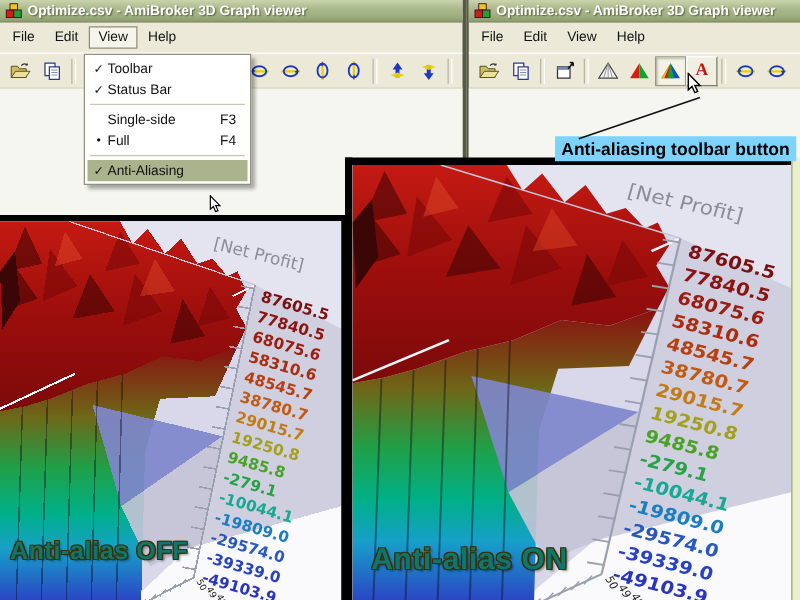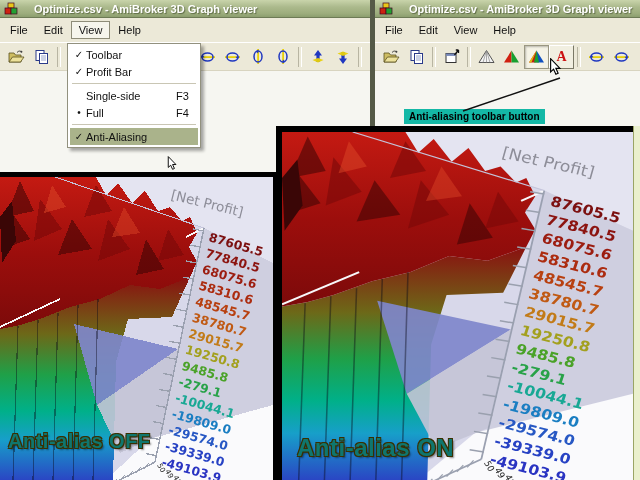--- a/index.html
+++ b/index.html
@@ -1,21 +1,21 @@
 <!DOCTYPE html>
 <html><head>
 <meta charset="utf-8">
 <style>
   html,body{margin:0;padding:0;}
   body{width:640px;height:480px;position:relative;overflow:hidden;
        font-family:"Liberation Sans",sans-serif;background:#ece9d8;}
   .window{position:absolute;top:0;height:480px;background:#ece9d8;display:flex;flex-direction:column;}
   #left-window{left:0;width:370px;border-right:3px solid #555a47;}
   #right-window{left:373px;width:267px;border-left:2px solid #555a47;}
-  .titlebar{height:17px;display:flex;align-items:center;gap:16px;padding:0 4px;
+  .titlebar{height:17px;display:flex;align-items:center;gap:4px;padding:0 4px;
     background:linear-gradient(#c9d4ab,#acba8d 40%,#9cac7c 80%,#8c9e6e);
     border-bottom:1px solid #6d7a55;overflow:hidden;white-space:nowrap;}
   .titletext{color:#fff;font-weight:bold;font-size:11px;text-shadow:1px 1px 1px rgba(60,70,40,.65);}
   .menubar{height:22px;display:flex;align-items:center;padding:1px 2px;font-size:11px;color:#111;}
   .mitem{padding:2px 7px;border:1px solid transparent;}
   .mitem.open{border-color:#8e8c78;background:#f6f5ec;}
   .toolbar{height:27px;display:flex;align-items:center;padding:0 2px 0 4px;
     border-top:1px solid #fff;border-bottom:1px solid #d8d4c0;}
   .tbtn{width:23px;height:22px;flex:0 0 auto;display:flex;align-items:center;justify-content:center;border:1px solid transparent;}
   .tbtn.pressed{border-color:#9a9782;background:#f5f3e6;box-shadow:inset 1px 1px 2px rgba(0,0,0,.25);}
@@ -37,22 +37,22 @@
   
   #chart-off{position:absolute;left:0;top:172px;z-index:2;border-top:5px solid #000;border-right:6px solid #000;}
   #chart-on{position:absolute;left:276px;top:126px;z-index:3;border-top:6px solid #000;border-left:6px solid #000;}
   #right-strip{position:absolute;left:633px;top:126px;width:7px;height:354px;z-index:3;
     background:#eaf0cd;border-left:1px solid #9aa565;}
   .aa-label{position:absolute;z-index:4;font-weight:bold;color:#0f766e;letter-spacing:.5px;
     text-shadow:-1px -1px 0 #3a3000,1px -1px 0 #3a3000,-1px 1px 0 #3a3000,1px 1px 0 #3a3000,2px 2px 2px rgba(0,0,0,.45);}
   #label-off{left:8px;top:430px;font-size:20px;}
   #label-on{left:297px;top:434px;font-size:24px;}
   
-  #callout{position:absolute;left:404px;top:109px;z-index:6;background:#14b8a6;color:#000;
-    font-weight:bold;font-size:10px;padding:2px 5px;}
+  #callout{position:absolute;left:444px;top:109px;z-index:6;background:#7dd3fc;color:#000;
+    font-weight:bold;font-size:14px;padding:2px 5px;}
   #callout-line{position:absolute;left:458px;top:73px;z-index:6;}
   .cursor{position:absolute;z-index:7;}
   #cursor-a{left:549px;top:58px;}
   #cursor-menu{left:167px;top:156px;}
   svg{display:block;}
 </style>
 </head>
 <body>
 
 <div class="window" id="left-window">
@@ -225,21 +225,21 @@
 </div>
 
 <div id="view-menu">
   <div class="mrow">
     <span class="mark">✓</span>
     <span class="mlabel">Toolbar</span>
     <span class="mshort"></span>
   </div>
   <div class="mrow">
     <span class="mark">✓</span>
-    <span class="mlabel">Profit Bar</span>
+    <span class="mlabel">Status Bar</span>
     <span class="mshort"></span>
   </div>
   <div class="msep"></div>
   <div class="mrow">
     <span class="mark"></span>
     <span class="mlabel">Single-side</span>
     <span class="mshort">F3</span>
   </div>
   <div class="mrow">
     <span class="mark">•</span>

